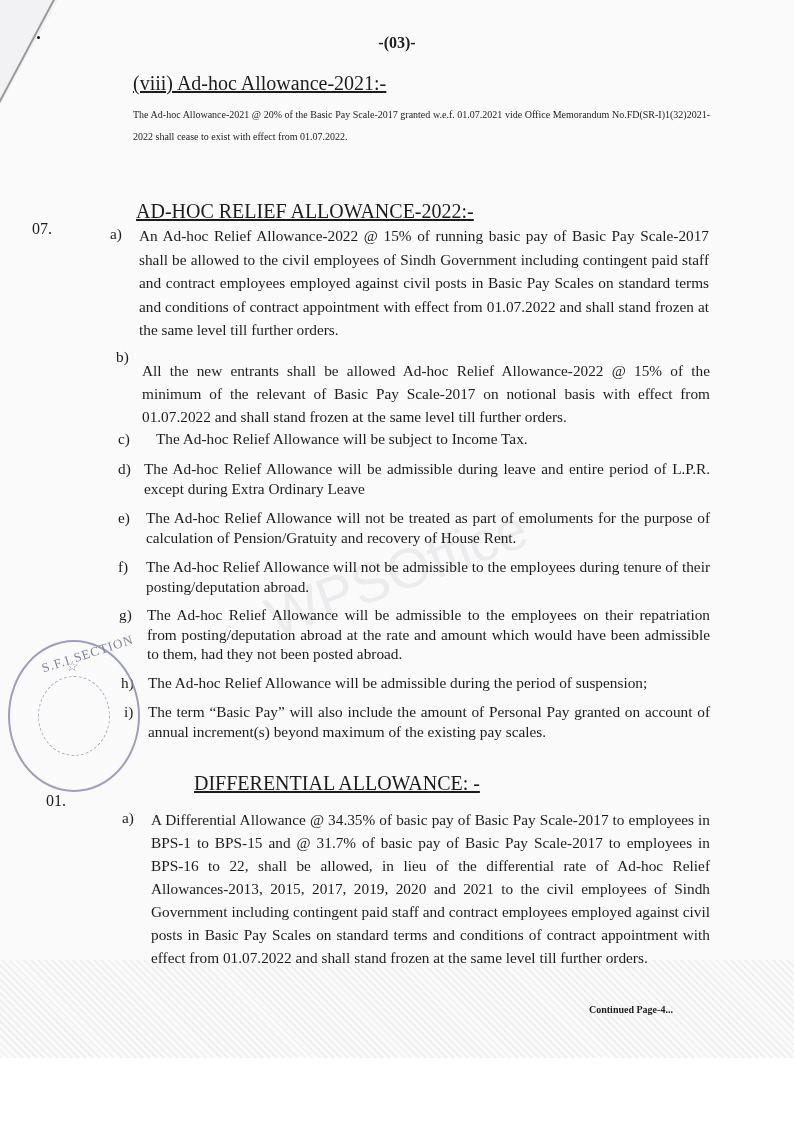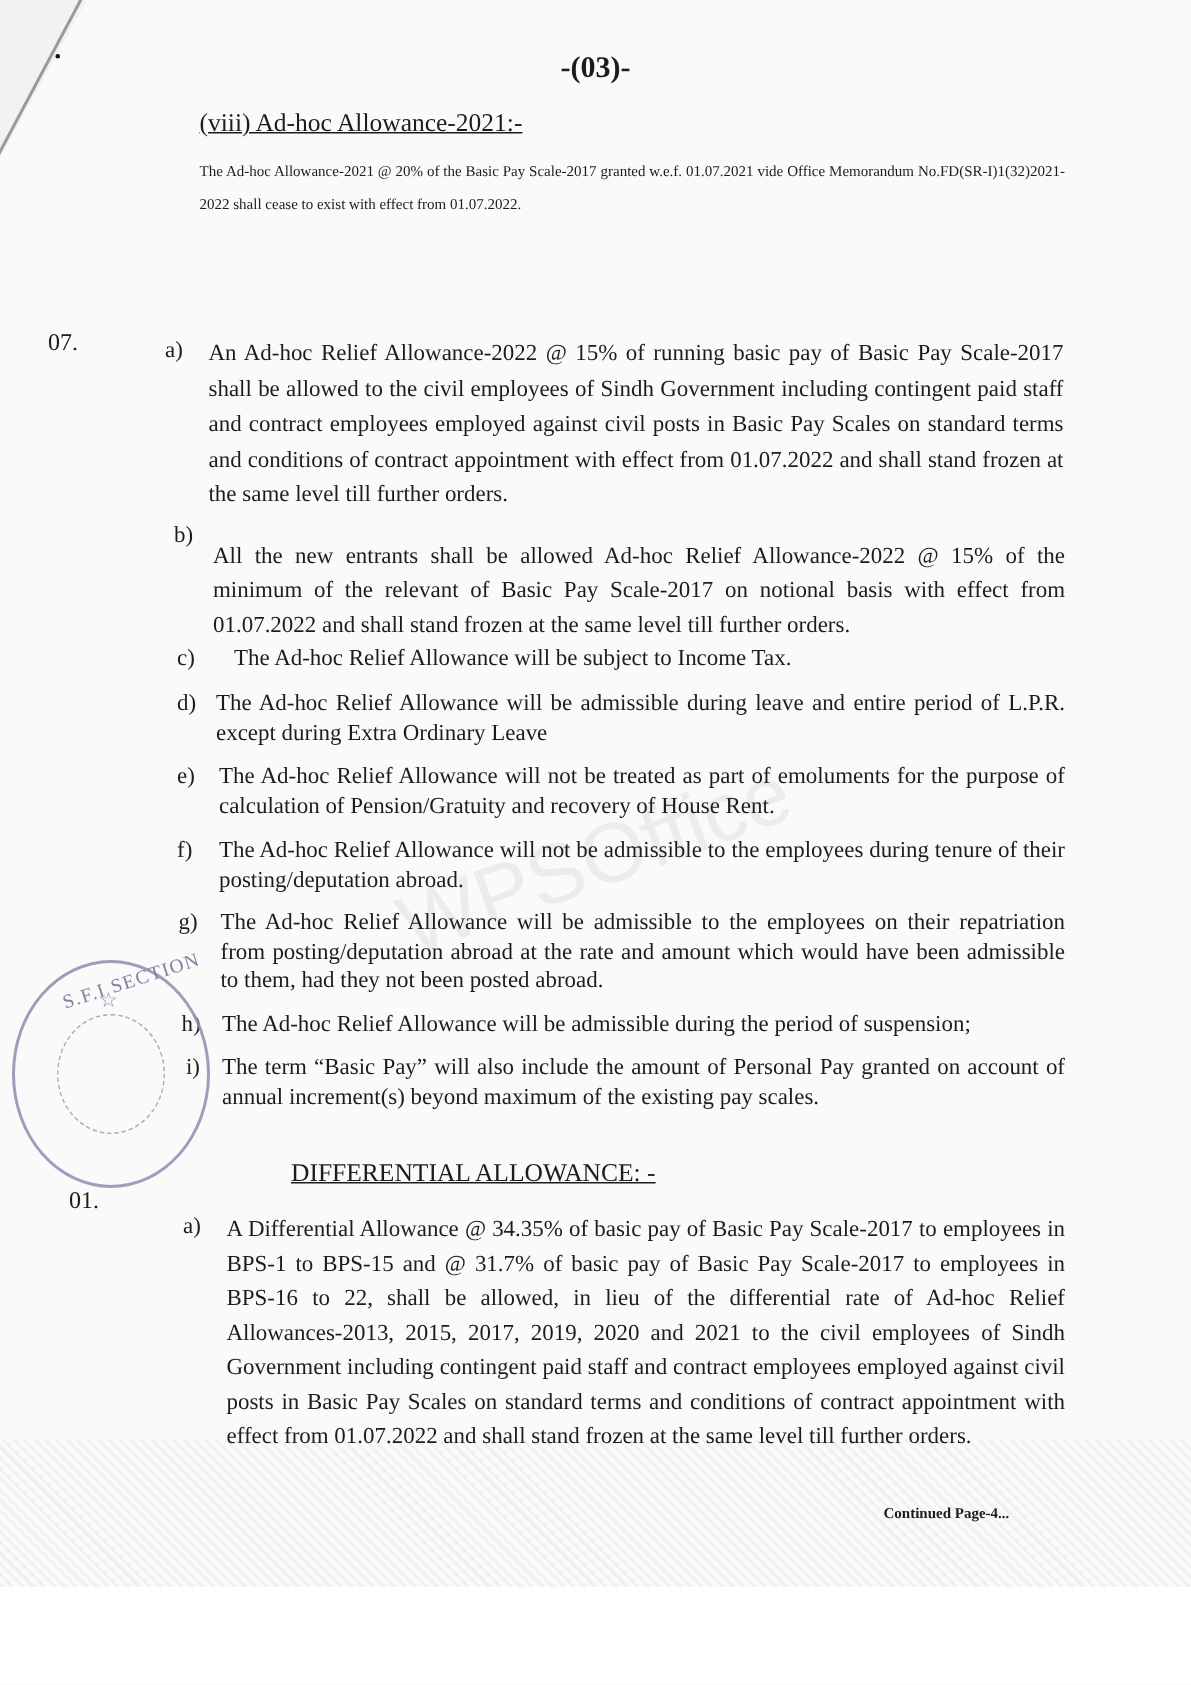--- a/index.html
+++ b/index.html
@@ -21,22 +21,22 @@
       position: absolute; left: -8px; top: -10px; width: 2px; height: 130px;
       background: #9a9a9a; transform: rotate(28deg); transform-origin: top left;
       left: 58px;
     }
     .fold-shade {
       position: absolute; left: 0; top: 0; width: 0; height: 0;
       border-top: 105px solid #f2f1f3; border-right: 58px solid transparent;
     }
     .dot { position: absolute; left: 37px; top: 36px; width: 3px; height: 3px; background: #111; border-radius: 50%; }
     .abs { position: absolute; }
-    .page-num { left: 0; width: 794px; top: 34px; text-align: center; font-weight: bold; font-size: 20px; }
-    .heading { font-size: 17px; text-decoration: underline; }
+    .page-num { left: 0; width: 794px; top: 34px; text-align: center; font-weight: bold; font-size: 16px; }
+    .heading { font-size: 20px; text-decoration: underline; }
     .para { font-size: 10px; line-height: 22px; text-align: justify; }
     .item { position: absolute; font-size: 15.3px; line-height: 19.5px; }
     .item .lbl { position: absolute; left: 0; top: 0; }
     .item .txt { position: absolute; top: 0; text-align: justify; }
     .sec-num { font-size: 16px; margin-top: 20px; }
     .continued { font-weight: bold; font-size: 10px; }
     .footer { font-size: 16px; color: #222; margin-top: 48px; }
     .stamp {
       position: absolute; left: 8px; top: 640px; width: 128px; height: 148px;
       border: 2px solid #8d8fb0; border-radius: 50%;
@@ -62,20 +62,21 @@
   <div class="dot"></div>
 
   <div class="watermark">WPSOffice</div>
 
   <div class="abs page-num">-(03)-</div>
 
   <div class="abs heading" style="left:133px; top:72px;">(viii) Ad-hoc Allowance-2021:-</div>
   <div class="abs para" style="left:133px; top:104px; width:577px;">The Ad-hoc Allowance-2021 @ 20% of the Basic Pay Scale-2017 granted w.e.f. 01.07.2021 vide Office Memorandum No.FD(SR-I)1(32)2021-2022 shall cease to exist with effect from 01.07.2022.</div>
 
   <div class="abs sec-num" style="left:32px; top:200px;">07.</div>
+  <div class="abs heading" style="left:136px; top:200px;">AD-HOC RELIEF ALLOWANCE-2022:-</div>
 
   <div class="item" style="left:110px; top:224px; width:600px;">
     <span class="lbl">a)</span>
     <span class="txt" style="left:29px; width:570px; line-height:23.5px;">An Ad-hoc Relief Allowance-2022 @ 15% of running basic pay of Basic Pay Scale-2017 shall be allowed to the civil employees of Sindh Government including contingent paid staff and contract employees employed against civil posts in Basic Pay Scales on standard terms and conditions of contract appointment with effect from 01.07.2022 and shall stand frozen at the same level till further orders.</span>
   </div>
 
   <div class="item" style="left:116px; top:347px; width:594px;">
     <span class="lbl">b)</span>
     <span class="txt" style="left:26px; width:568px; line-height:23px;margin-top:12px;">All the new entrants shall be allowed Ad-hoc Relief Allowance-2022 @ 15% of the minimum of the relevant of Basic Pay Scale-2017 on notional basis with effect from 01.07.2022 and shall stand frozen at the same level till further orders.</span>
   </div>

